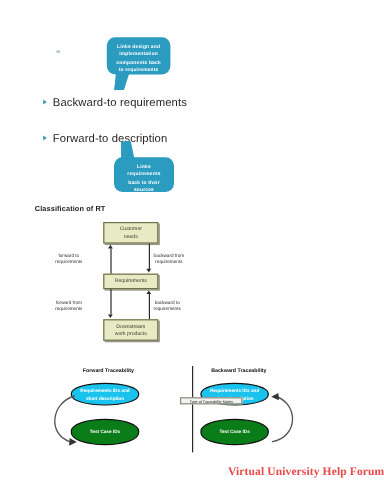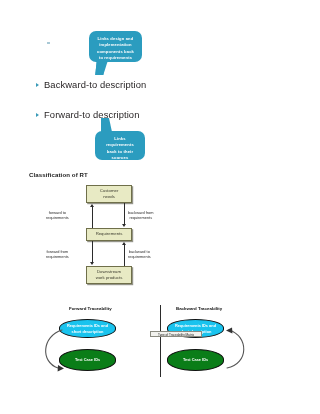--- a/index.html
+++ b/index.html
@@ -231,21 +231,21 @@
   <div class="callout" id="callout-backward">
     <span class="callout-line">Links  design  and</span>
     <span class="callout-line">implementation</span>
     <span class="callout-line">components  back</span>
     <span class="callout-line">to requirements</span>
     <span class="tail"></span>
   </div>
 
   <div class="bullet-row" id="bullet-backward">
     <span class="bullet-mark"></span>
-    <span class="bullet-text">Backward-to description</span>
+    <span class="bullet-text">Backward-to requirements</span>
   </div>
 
   <div class="bullet-row" id="bullet-forward">
     <span class="bullet-mark"></span>
     <span class="bullet-text">Forward-to description</span>
   </div>
 
   <div class="callout" id="callout-forward">
     <span class="callout-line">Links</span>
     <span class="callout-line">requirements</span>
@@ -328,14 +328,15 @@
     <span>Test Case IDs</span>
   </div>
 
   <div id="trace-tooltip">Type of Traceability Matrix</div>
 
   <svg class="curve-svg" style="left:213px; top:316px; width:42px; height:60px;" viewBox="0 0 42 60">
     <path d="M 14 52 C 36 48, 36 20, 16 14" fill="none" stroke="#555555" stroke-width="1.1" stroke-linecap="round"></path>
     <polygon points="19,11.4 13,14.6 19.4,17.6" fill="#333333"></polygon>
   </svg>
 
+  <div id="watermark">Virtual University Help Forum</div>
 
 </div>
 
 </body></html>

